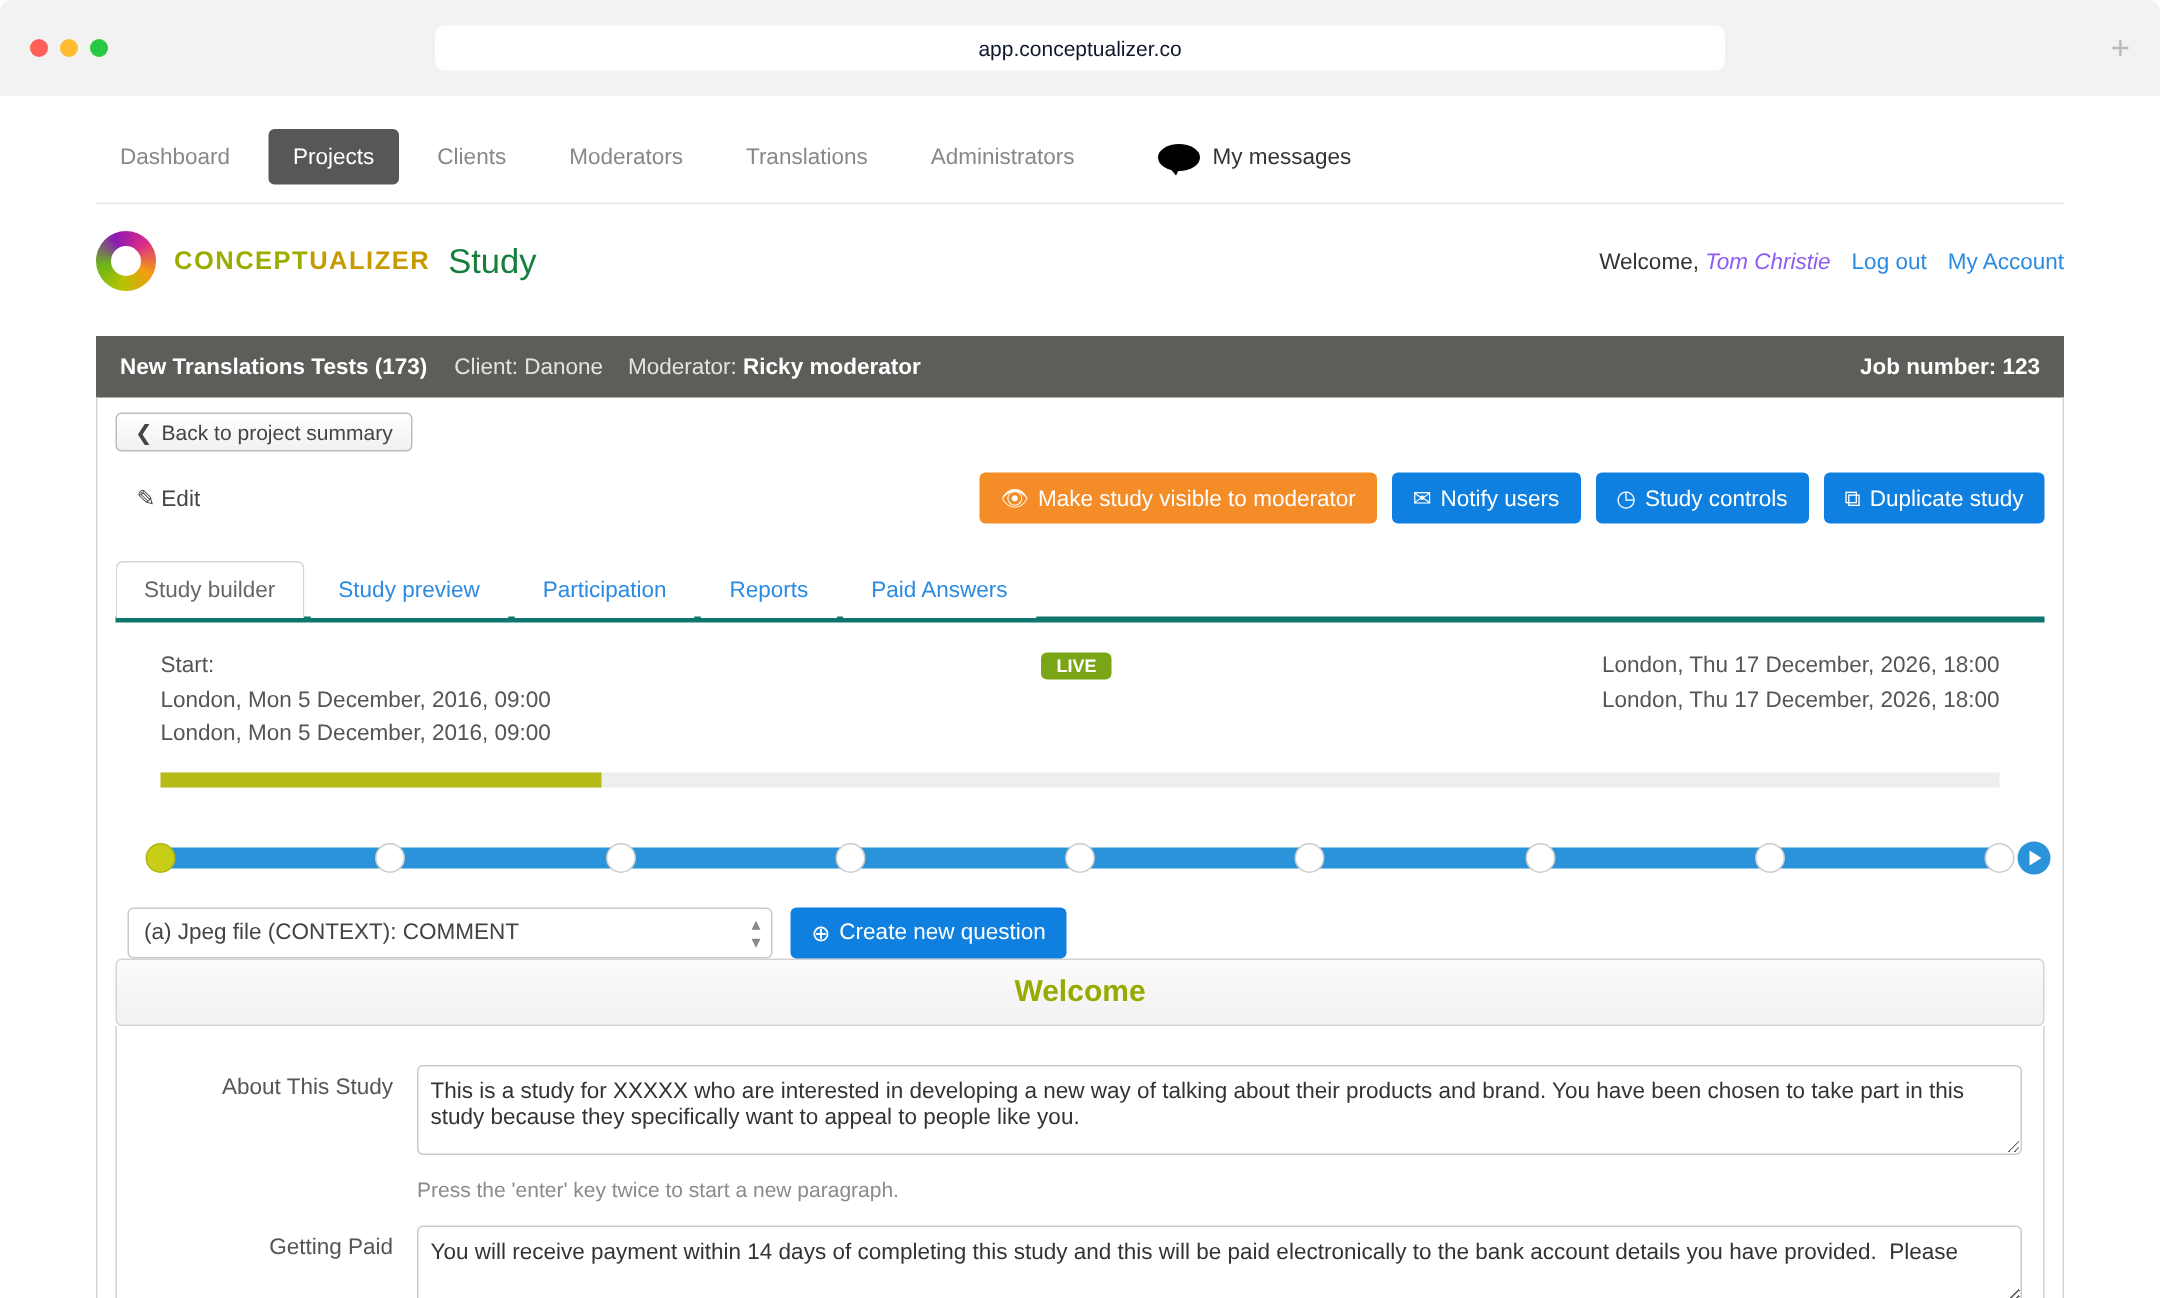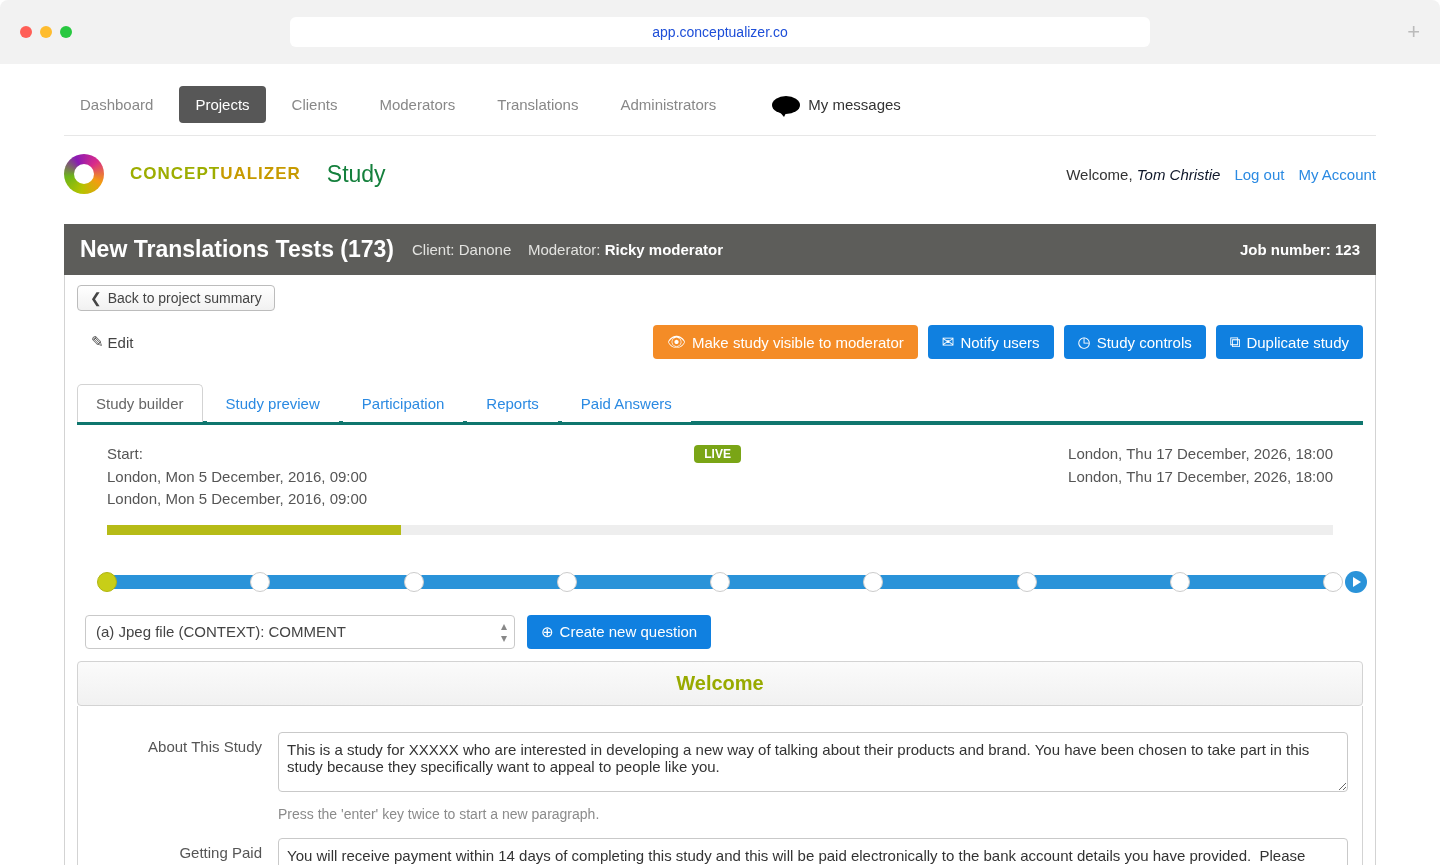--- a/index.html
+++ b/index.html
@@ -6,50 +6,50 @@
 body { font-family: -apple-system, BlinkMacSystemFont, "Segoe UI", Helvetica, Arial, sans-serif; background: #fff; }
 
 
 .browser-frame { width: 1440px; background: #f2f2f2; border-radius: 8px 8px 0 0; }
 .browser-bar { height: 64px; display: flex; align-items: center; padding: 0 20px; position: relative; }
 .dots { display: flex; gap: 8px; }
 .dot { width: 12px; height: 12px; border-radius: 50%; }
 .dot.red { background: #ff5f57; }
 .dot.yellow { background: #febc2e; }
 .dot.green { background: #28c840; }
-.url-bar { position: absolute; left: 290px; right: 290px; height: 30px; background: #fff; border-radius: 6px; display: flex; align-items: center; justify-content: center; color: #1d4ed8; font-size: 14px; }
+.url-bar { position: absolute; left: 290px; right: 290px; height: 30px; background: #fff; border-radius: 6px; display: flex; align-items: center; justify-content: center; color: #0f172a; font-size: 14px; }
 .tab-plus { position: absolute; right: 20px; color: #bbb; font-size: 22px; font-weight: 300; }
 
 
 .page { background: #fff; padding: 10px 64px 30px 64px; }
 
 
 .topnav { display: flex; align-items: center; gap: 10px; padding: 12px 0; border-bottom: 1px solid #e7e7e7; }
 .topnav a { color: #888; text-decoration: none; font-size: 15px; padding: 10px 16px; border-radius: 4px; }
 .topnav a.active { background: #575757; color: #fff; }
 .my-messages { display: flex; align-items: center; gap: 8px; margin-left: 30px; color: #333; font-size: 15px; }
 .bubble-icon { width: 28px; height: 18px; background: #000; border-radius: 50%; position: relative; }
 .bubble-icon::after { content: ""; position: absolute; bottom: -3px; left: 7px; width: 0; height: 0; border-left: 5px solid transparent; border-right: 3px solid transparent; border-top: 6px solid #000; }
 
 
 .header-row { display: flex; align-items: center; justify-content: space-between; padding: 18px 0 30px 0; }
-.brand { display: flex; align-items: center; gap: 26px; }
+.brand { display: flex; align-items: center; gap: 12px; }
 .logo { width: 40px; height: 40px; border-radius: 50%; background: conic-gradient(from 45deg, #d92b8a, #f39c12, #b5c300, #6db51a, #8a1ab5, #d92b8a); position: relative; }
 .logo::after { content:""; position:absolute; inset:10px; background:#fff; border-radius:50%; }
 .brand-text .c1 { color: #9dad00; font-weight: 700; letter-spacing: 1px; font-size: 17px; }
 .brand-text .c2 { color: #c79a00; font-weight: 700; letter-spacing: 1px; font-size: 17px; }
 .section-label { color: #15803d; font-size: 23px; }
 .user-area { display: flex; align-items: center; gap: 14px; font-size: 15px; }
 .user-area .welcome { color: #333; }
-.user-area .welcome em { font-style: italic; color: #0f172a; }
+.user-area .welcome em { font-style: italic; color: #8b5cf6; }
 .user-area a { color: #2b8ae2; text-decoration: none; }
 
 
 .darkbar { background: #5d5d5a; color: #fff; padding: 12px 16px; display: flex; align-items: center; font-size: 15px; }
-.darkbar .title { font-weight: 700; font-size: 23px; margin-right: 18px; }
+.darkbar .title { font-weight: 700; font-size: 15px; margin-right: 18px; }
 .darkbar .meta { font-size: 15px; color: #e3e3e0; }
 .darkbar .meta strong { color: #fff; }
 .darkbar .jobnum { margin-left: auto; font-weight: 700; }
 
 
 .content-wrap { border-left: 1px solid #d3d3d3; border-right: 1px solid #d3d3d3; padding: 10px 12px; }
 .back-btn { display: inline-flex; align-items: center; gap: 6px; background: linear-gradient(#fff,#f1f1f1); border: 1px solid #bcbcbc; border-radius: 4px; padding: 4px 12px; font-size: 14px; color: #444; cursor: pointer; }
 
 
 .title-row { display: flex; align-items: center; margin-top: 14px; }
@@ -73,21 +73,21 @@
 .live-badge { align-self: flex-start; background: #7aa516; color: #fff; font-size: 12px; font-weight: 700; padding: 2px 10px; border-radius: 4px; margin-top: 2px; }
 .progressbar { height: 10px; background: #eee; margin-top: 14px; position: relative; }
 .progressbar .fill { height: 100%; background: #b6bb17; }
 .stepline { position: relative; height: 14px; background: #2a93d9; border-radius: 7px; margin-top: 40px; }
 .step { position: absolute; top: 50%; width: 20px; height: 20px; background: #fff; border: 1px solid #ccc; border-radius: 50%; transform: translate(-50%,-50%); }
 .step.active { background: #c8ce17; border-color: #b0b511; }
 .play-end { position: absolute; right: -34px; top: 50%; transform: translateY(-50%); width: 22px; height: 22px; background: #2a93d9; border-radius: 50%; display:flex; align-items:center; justify-content:center; }
 .play-end::after { content:""; border-left: 8px solid #fff; border-top: 5px solid transparent; border-bottom: 5px solid transparent; margin-left: 2px; }
 
 
-.q-row { display: flex; gap: 12px; padding: 0 8px 12px 8px; align-items: center; }
+.q-row { display: flex; gap: 12px; padding: 0 8px 0 8px; align-items: center; }
 .select-wrap { position: relative; width: 430px; }
 .select-wrap select { width: 100%; height: 34px; border: 1px solid #c9c9c9; border-radius: 4px; padding: 0 24px 0 10px; font-size: 15px; color: #444; appearance: none; background: #fff; }
 .select-caret { position:absolute; right:8px; top:50%; transform:translateY(-50%); color:#888; font-size:12px; line-height:1; }
 
 
 .welcome-head { text-align: center; background: linear-gradient(#fbfbfb,#f1f1f1); border: 1px solid #d3d3d3; border-radius: 4px; padding: 10px; color: #98aa00; font-size: 20px; font-weight: 700; }
 .form-section { padding: 18px 4px; border: 1px solid #d3d3d3; border-top: none; }
 .form-row { display: flex; padding: 8px 10px; gap: 16px; align-items: flex-start; }
 .form-label { width: 170px; text-align: right; color: #555; font-size: 15px; padding-top: 6px; }
 .form-field { flex: 1; }

